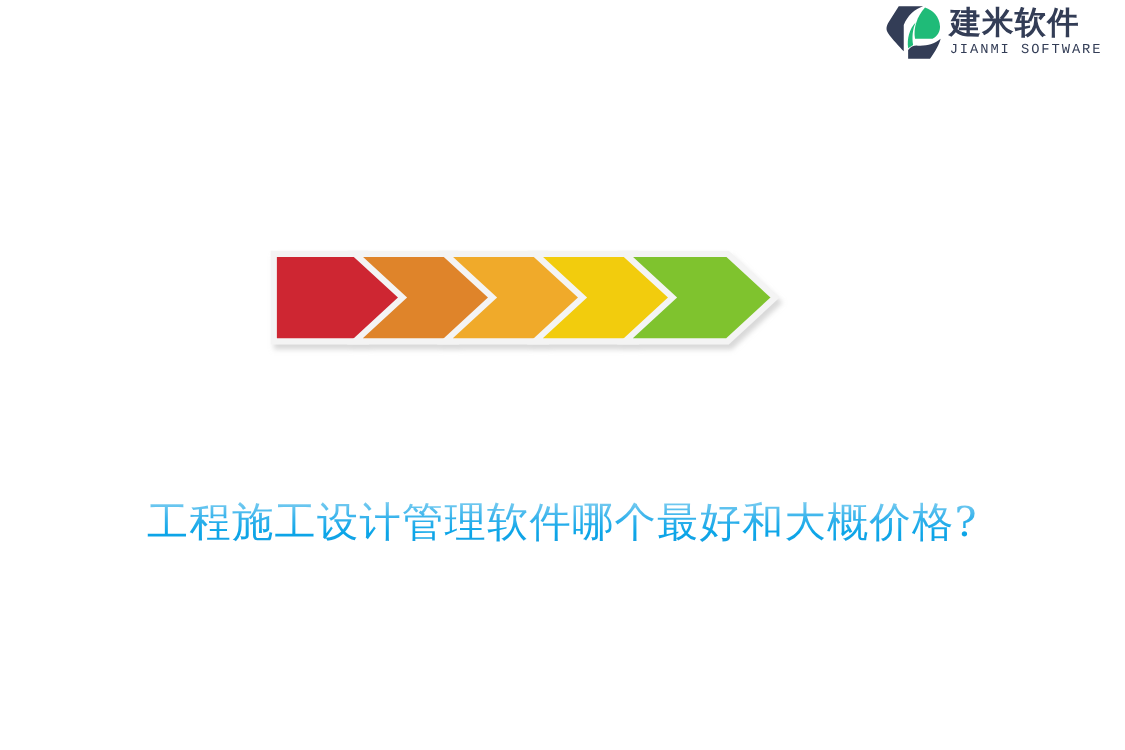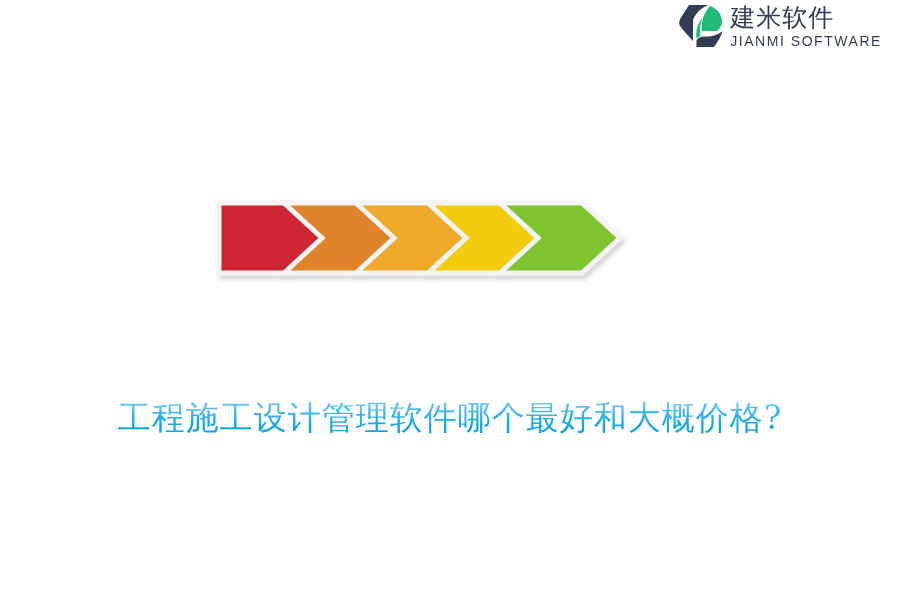--- a/index.html
+++ b/index.html
@@ -38,28 +38,28 @@
   .brand-text {
     display: flex;
     flex-direction: column;
     align-items: flex-start;
     justify-content: center;
     line-height: 1;
   }
   .brand-cn {
     font-family: "Liberation Sans", "DejaVu Sans", sans-serif;
     font-size: 25px;
-    font-weight: normal;
+    font-weight: bold;
     color: #333d56;
     letter-spacing: 1px;
     white-space: nowrap;
   }
   .brand-en {
-    font-family: Liberation Sans, sans-serif;
-    font-size: 14px;
+    font-family: Liberation Mono, monospace;
+    font-size: 11px;
     font-weight: normal;
     color: #333d56;
     letter-spacing: 1.55px;
     margin-top: 4px;
     white-space: nowrap;
   }
 
   
   .arrow-graphic {
     position: absolute;

